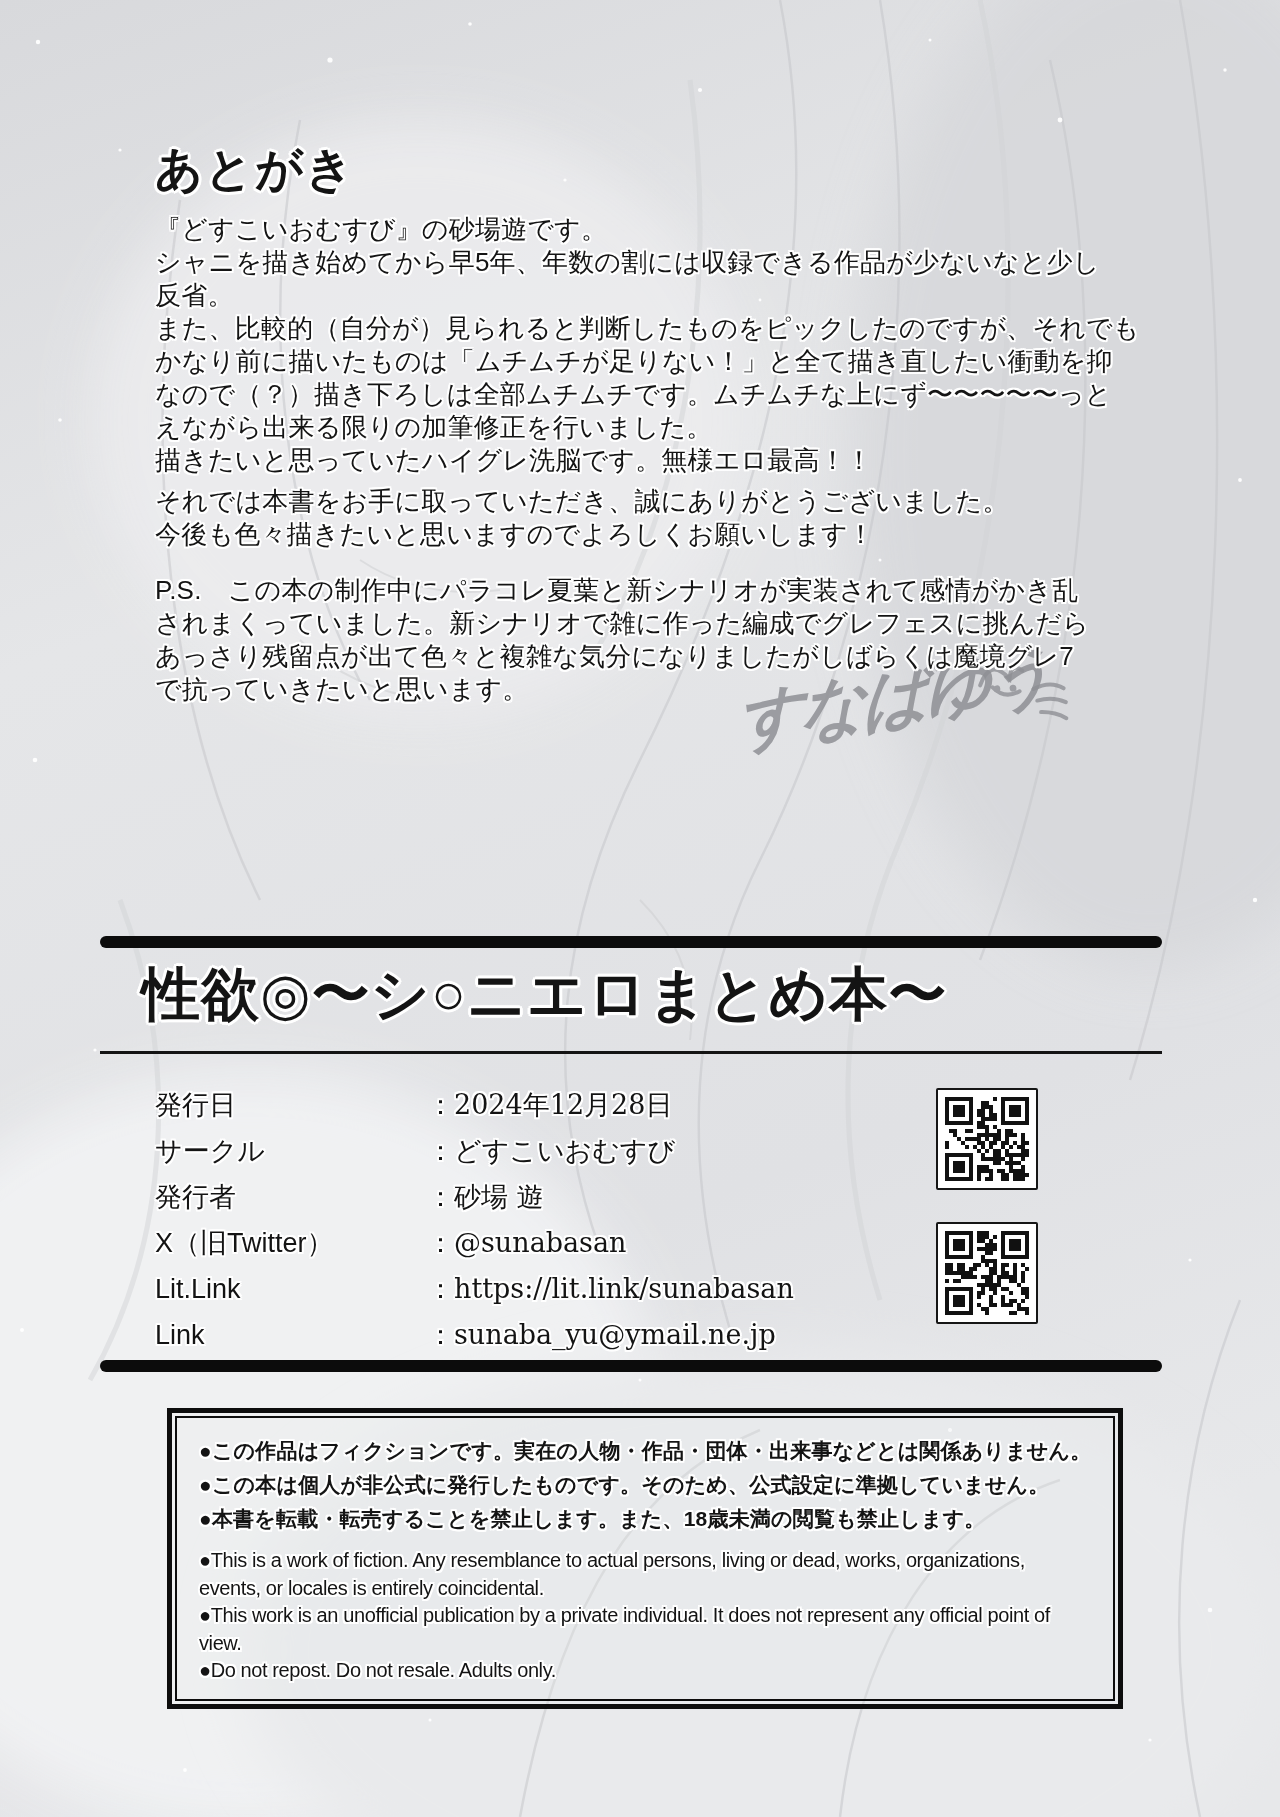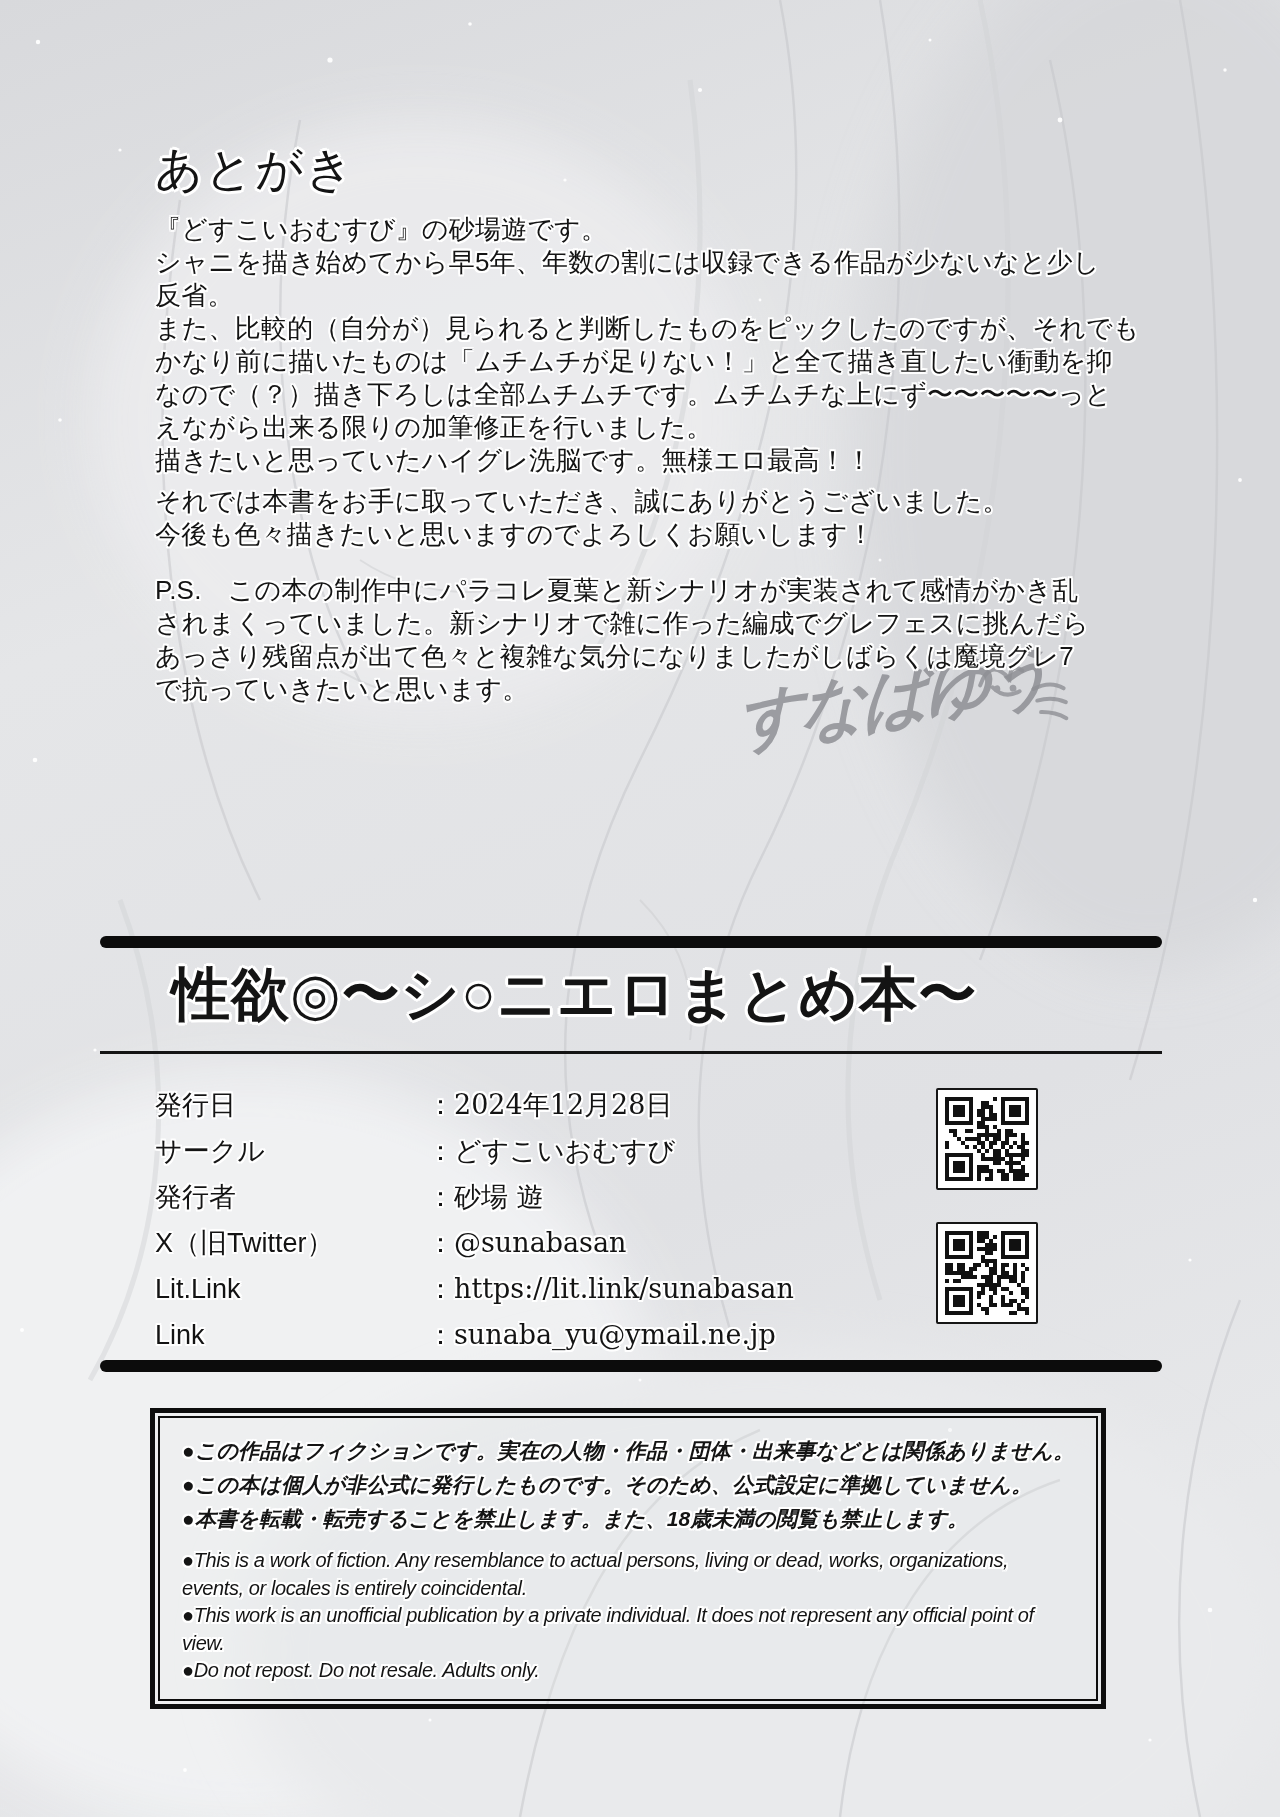--- a/index.html
+++ b/index.html
@@ -16,54 +16,54 @@
   .ol{text-shadow:
     2px 0 0 #fff,-2px 0 0 #fff,0 2px 0 #fff,0 -2px 0 #fff,
     1.6px 1.6px 0 #fff,-1.6px 1.6px 0 #fff,1.6px -1.6px 0 #fff,-1.6px -1.6px 0 #fff,
     0 0 3px #fff;}
   .ol-big{text-shadow:
     3px 0 0 #fff,-3px 0 0 #fff,0 3px 0 #fff,0 -3px 0 #fff,
     2.2px 2.2px 0 #fff,-2.2px 2.2px 0 #fff,2.2px -2.2px 0 #fff,-2.2px -2.2px 0 #fff,
     0 0 4px #fff;}
 
   .afterword{left:155px;top:138px;width:1010px;}
-  .afterword h1{margin:0 0 12px 0;font-size:47px;font-weight:400;letter-spacing:2px;}
+  .afterword h1{margin:0 0 12px 0;font-size:47px;font-weight:700;letter-spacing:2px;}
   .line{font-size:26px;line-height:33px;font-weight:500;white-space:nowrap;letter-spacing:0.2px;}
   .b{font-weight:400;}
   .para{margin:0;}
   .p2{margin-top:8px;}
   .p3{margin-top:23px;}
   .next-note{margin-top:15px;font-size:31px;font-weight:700;letter-spacing:1px;}
 
   .signature{left:735px;top:652px;width:330px;transform:rotate(-9deg);z-index:1;pointer-events:none;}
   .sig-text{
     font-family:"DejaVu Sans","Liberation Sans",sans-serif;
     font-style:italic;font-size:66px;font-weight:700;color:#8f9095;
     letter-spacing:-4px;opacity:.85;transform:skewX(-8deg);display:inline-block;}
   .sig-doodle{position:absolute;left:228px;top:6px;opacity:.8;}
 
   .bar{left:100px;width:1062px;height:12px;background:#0c0c0c;border-radius:6px;}
   .bar1{top:936px;}
   .bar2{top:1360px;}
   .rule{left:100px;top:1051px;width:1062px;height:3px;background:#141414;}
-  .book-title{left:172px;top:956px;margin:0;font-size:58px;font-weight:700;letter-spacing:1px;white-space:nowrap;}
+  .book-title{left:142px;top:956px;margin:0;font-size:58px;font-weight:700;letter-spacing:1px;white-space:nowrap;}
 
   .colophon{left:155px;top:1082px;width:770px;}
   .crow{display:flex;font-size:27px;line-height:46px;}
   .clabel{width:272px;font-weight:500;flex:none;}
   .csep,.cvalue{font-family:"DejaVu Serif","Liberation Serif",serif;font-weight:500;}
   .cvalue{white-space:nowrap;text-align:center;}
 
   .qr{width:102px;height:102px;background:#fff;border:2px solid #161616;
       box-sizing:border-box;padding:7px;border-radius:2px;}
   .qr svg{display:block;width:100%;height:100%;}
   .qr1{left:936px;top:1088px;}
   .qr2{left:936px;top:1222px;}
 
-  .disclaimer{left:150px;top:1408px;width:946px;border:5px solid #0d0d0d;background:rgba(233,234,236,.25);font-style:italic;}
+  .disclaimer{left:167px;top:1408px;width:946px;border:5px solid #0d0d0d;background:rgba(233,234,236,.25);}
   .disclaimer-inner{border:2px solid #0d0d0d;margin:3px;padding:16px 26px 14px 22px;}
   .dj{margin:0;font-size:21px;line-height:34px;font-weight:600;letter-spacing:0.2px;white-space:nowrap;}
   .dspace{height:11px;}
   .de{margin:0;font-size:20px;line-height:27.5px;font-weight:500;letter-spacing:-0.4px;}
 </style>
 </head>
 <body>
 
 <div id="page">
 

